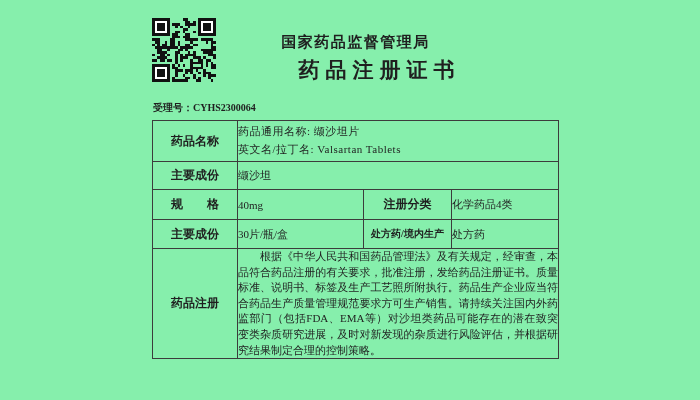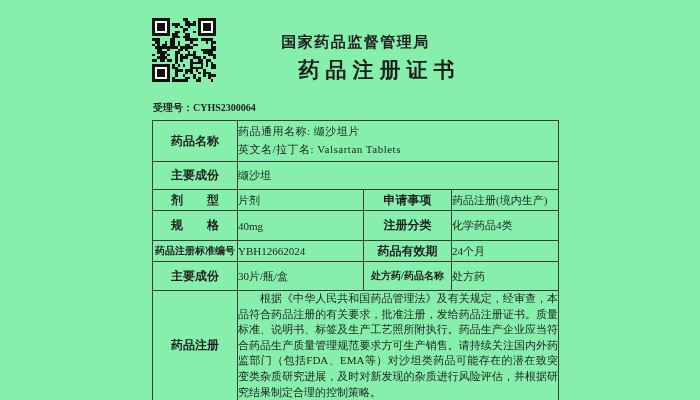--- a/index.html
+++ b/index.html
@@ -340,42 +340,30 @@
       <td class="lbl">药品名称</td>
       <td class="val" colspan="3">
         <span class="line">药品通用名称: 缬沙坦片</span>
         <span class="line">英文名/拉丁名: Valsartan Tablets</span>
       </td>
     </tr>
     <tr style="height:28px">
       <td class="lbl">主要成份</td>
       <td class="val" colspan="3">缬沙坦</td>
     </tr>
-    <tr style="height:21px">
-      <td class="lbl">剂　　型</td>
-      <td class="val">片剂</td>
-      <td class="lbl">申请事项</td>
-      <td class="val">药品注册(境内生产)</td>
-    </tr>
     <tr style="height:30px">
       <td class="lbl">规　　格</td>
       <td class="val">40mg</td>
       <td class="lbl">注册分类</td>
       <td class="val">化学药品4类</td>
     </tr>
-    <tr style="height:21px">
-      <td class="lbl tight">药品注册标准编号</td>
-      <td class="val">YBH12662024</td>
-      <td class="lbl">药品有效期</td>
-      <td class="val">24个月</td>
-    </tr>
     <tr style="height:29px">
       <td class="lbl">主要成份</td>
       <td class="val">30片/瓶/盒</td>
-      <td class="lbl tight">处方药/药品名称</td>
+      <td class="lbl tight">处方药/境内生产</td>
       <td class="val">处方药</td>
     </tr>
     <tr style="height:93px">
       <td class="lbl">药品注册</td>
       <td class="val-par" colspan="3">根据《中华人民共和国药品管理法》及有关规定，经审查，本品符合药品注册的有关要求，批准注册，发给药品注册证书。质量标准、说明书、标签及生产工艺照所附执行。药品生产企业应当符合药品生产质量管理规范要求方可生产销售。请持续关注国内外药监部门（包括FDA、EMA等）对沙坦类药品可能存在的潜在致突变类杂质研究进展，及时对新发现的杂质进行风险评估，并根据研究结果制定合理的控制策略。</td>
     </tr>
   </tbody>
     </table>
 
 </div>

